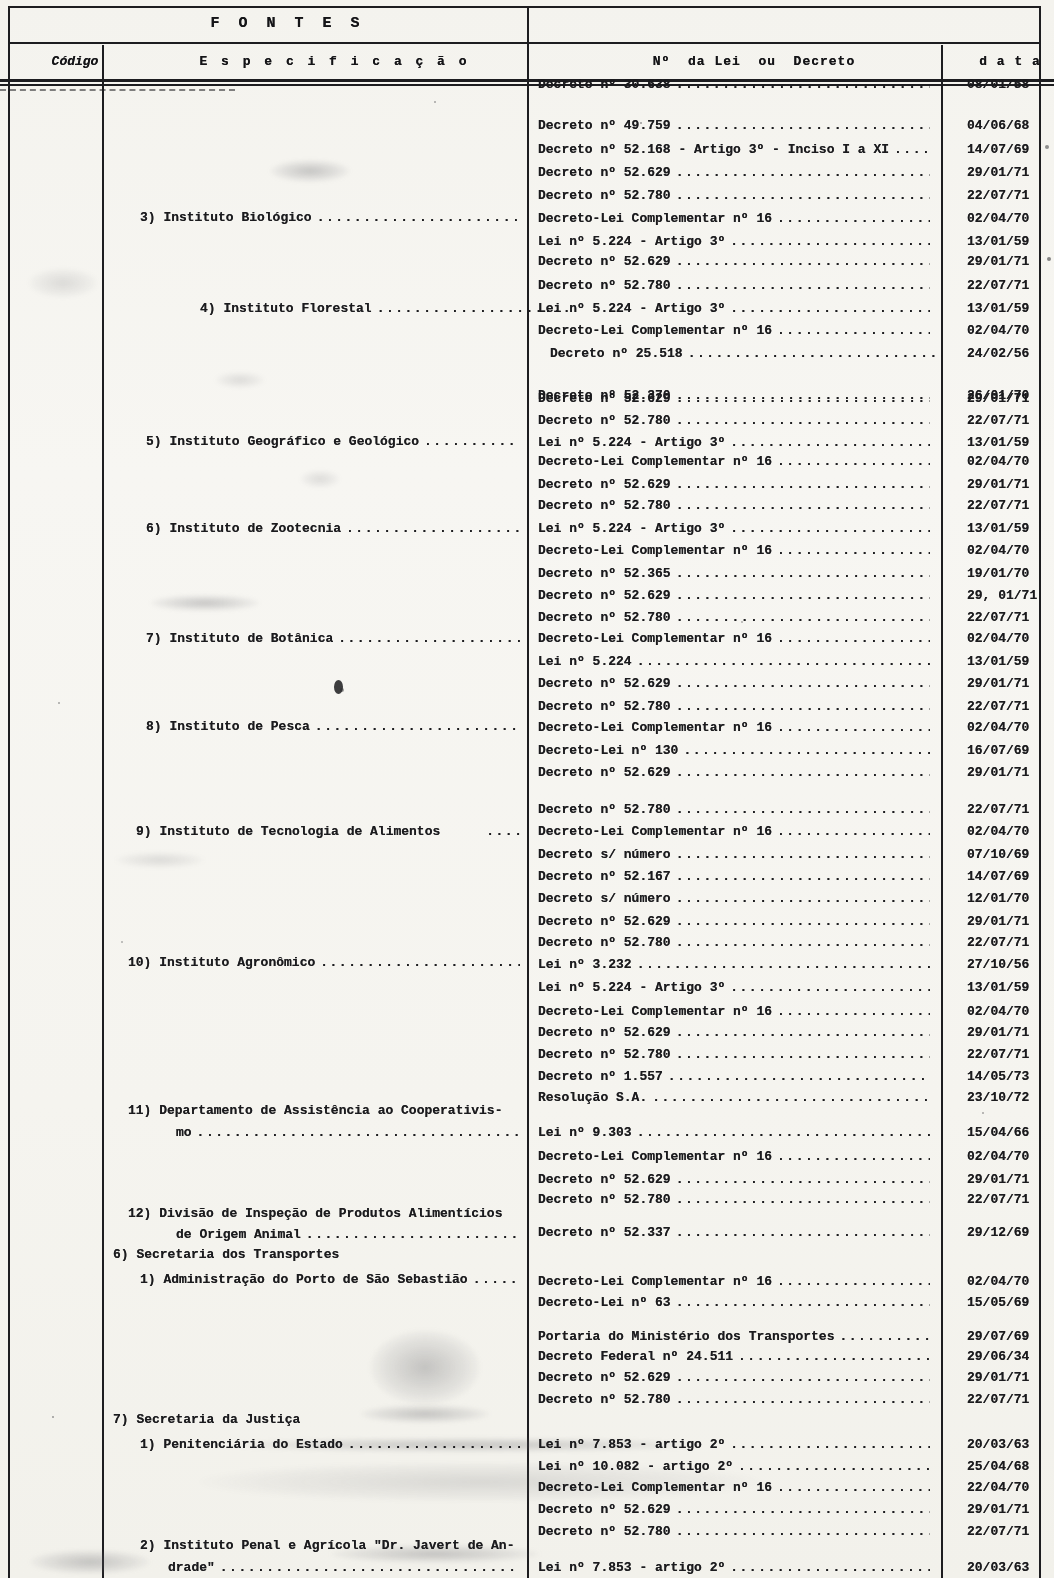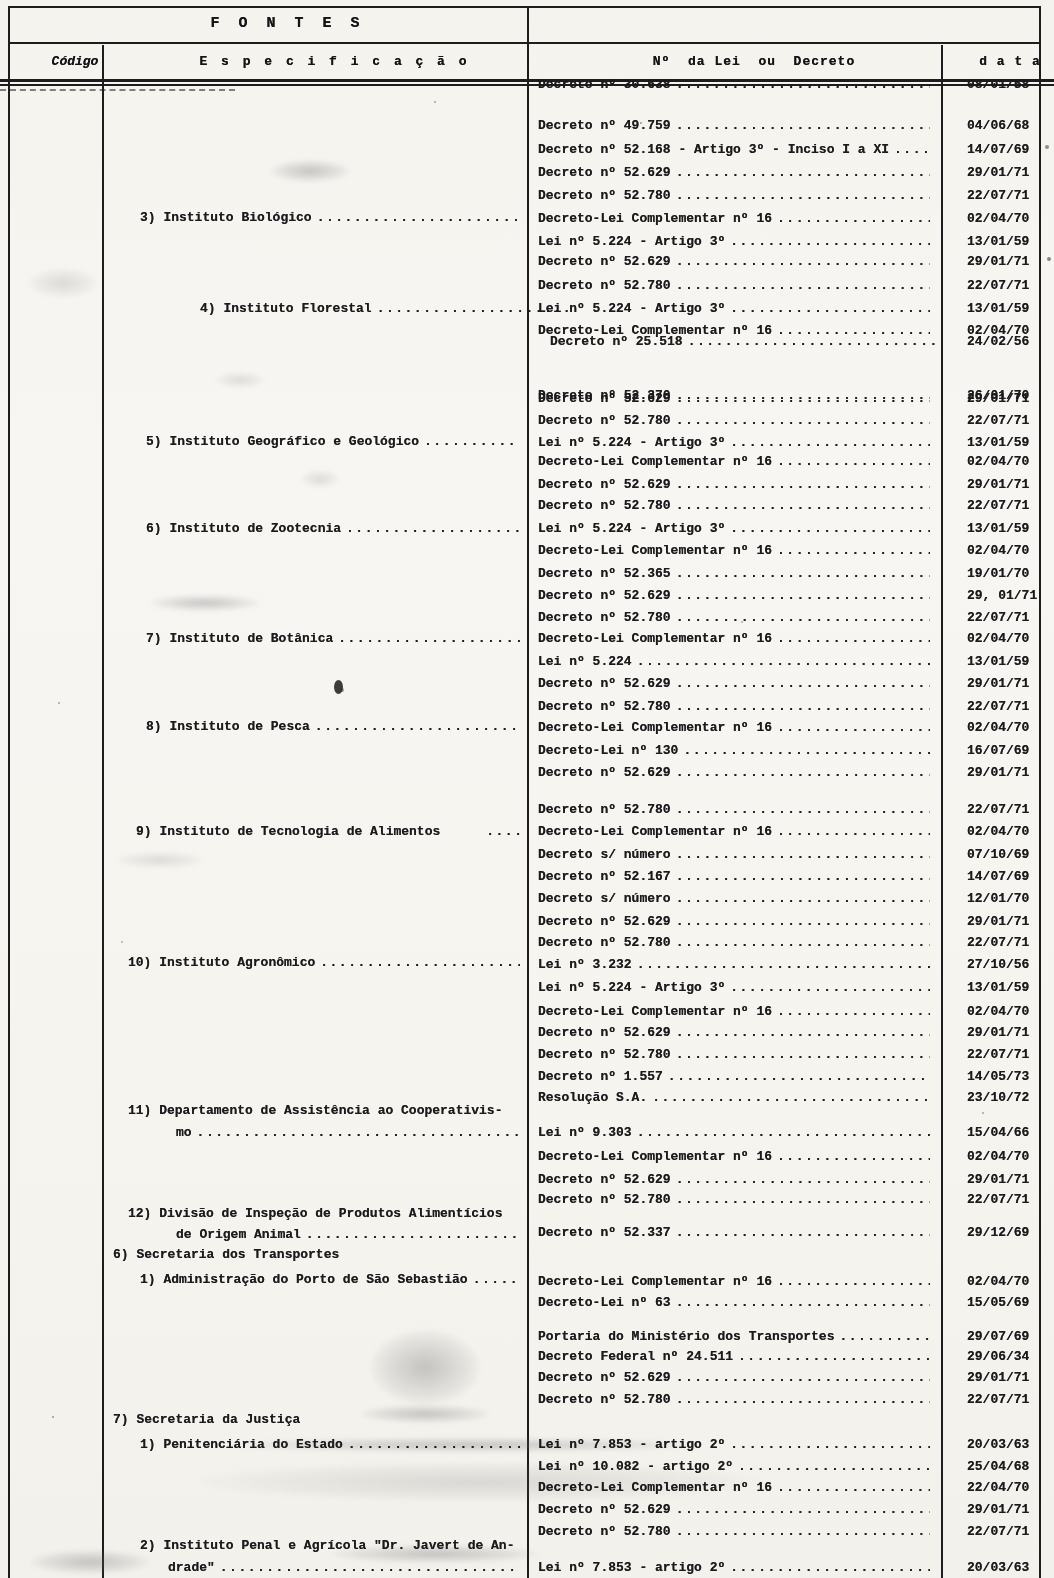--- a/index.html
+++ b/index.html
@@ -96,21 +96,21 @@
     <div class="row leg" style="top: 118px;"><span class="lbl">Decreto nº 49.759</span><span class="dots"></span><span class="date">04/06/68</span></div>
     <div class="row leg" style="top: 142px;"><span class="lbl">Decreto nº 52.168 - Artigo 3º - Inciso I a XI</span><span class="dots"></span><span class="date">14/07/69</span></div>
     <div class="row leg" style="top: 165px;"><span class="lbl">Decreto nº 52.629</span><span class="dots"></span><span class="date">29/01/71</span></div>
     <div class="row leg" style="top: 188px;"><span class="lbl">Decreto nº 52.780</span><span class="dots"></span><span class="date">22/07/71</span></div>
     <div class="row leg" style="top: 211px;"><span class="lbl">Decreto-Lei Complementar nº 16</span><span class="dots"></span><span class="date">02/04/70</span></div>
     <div class="row leg" style="top: 234px;"><span class="lbl">Lei nº 5.224 - Artigo 3º</span><span class="dots"></span><span class="date">13/01/59</span></div>
     <div class="row leg" style="top: 254px;"><span class="lbl">Decreto nº 52.629</span><span class="dots"></span><span class="date">29/01/71</span></div>
     <div class="row leg" style="top: 278px;"><span class="lbl">Decreto nº 52.780</span><span class="dots"></span><span class="date">22/07/71</span></div>
     <div class="row leg" style="top: 301px;"><span class="lbl">Lei nº 5.224 - Artigo 3º</span><span class="dots"></span><span class="date">13/01/59</span></div>
     <div class="row leg" style="top: 323px;"><span class="lbl">Decreto-Lei Complementar nº 16</span><span class="dots"></span><span class="date">02/04/70</span></div>
-    <div class="row leg" style="top: 334px; padding-left: 12px;"><span class="lbl">Decreto nº 25.518</span><span class="dots"></span><span class="date">24/02/56</span></div>
+    <div class="row leg" style="top: 346px; padding-left: 12px;"><span class="lbl">Decreto nº 25.518</span><span class="dots"></span><span class="date">24/02/56</span></div>
     <div class="row leg" style="top: 388px;"><span class="lbl">Decreto nº 52.370</span><span class="dots"></span><span class="date">26/01/70</span></div>
     <div class="row leg" style="top: 391px;"><span class="lbl">Decreto nº 52.629</span><span class="dots"></span><span class="date">29/01/71</span></div>
     <div class="row leg" style="top: 413px;"><span class="lbl">Decreto nº 52.780</span><span class="dots"></span><span class="date">22/07/71</span></div>
     <div class="row leg" style="top: 435px;"><span class="lbl">Lei nº 5.224 - Artigo 3º</span><span class="dots"></span><span class="date">13/01/59</span></div>
     <div class="row leg" style="top: 454px;"><span class="lbl">Decreto-Lei Complementar nº 16</span><span class="dots"></span><span class="date">02/04/70</span></div>
     <div class="row leg" style="top: 477px;"><span class="lbl">Decreto nº 52.629</span><span class="dots"></span><span class="date">29/01/71</span></div>
     <div class="row leg" style="top: 498px;"><span class="lbl">Decreto nº 52.780</span><span class="dots"></span><span class="date">22/07/71</span></div>
     <div class="row leg" style="top: 521px;"><span class="lbl">Lei nº 5.224 - Artigo 3º</span><span class="dots"></span><span class="date">13/01/59</span></div>
     <div class="row leg" style="top: 543px;"><span class="lbl">Decreto-Lei Complementar nº 16</span><span class="dots"></span><span class="date">02/04/70</span></div>
     <div class="row leg" style="top: 566px;"><span class="lbl">Decreto nº 52.365</span><span class="dots"></span><span class="date">19/01/70</span></div>

